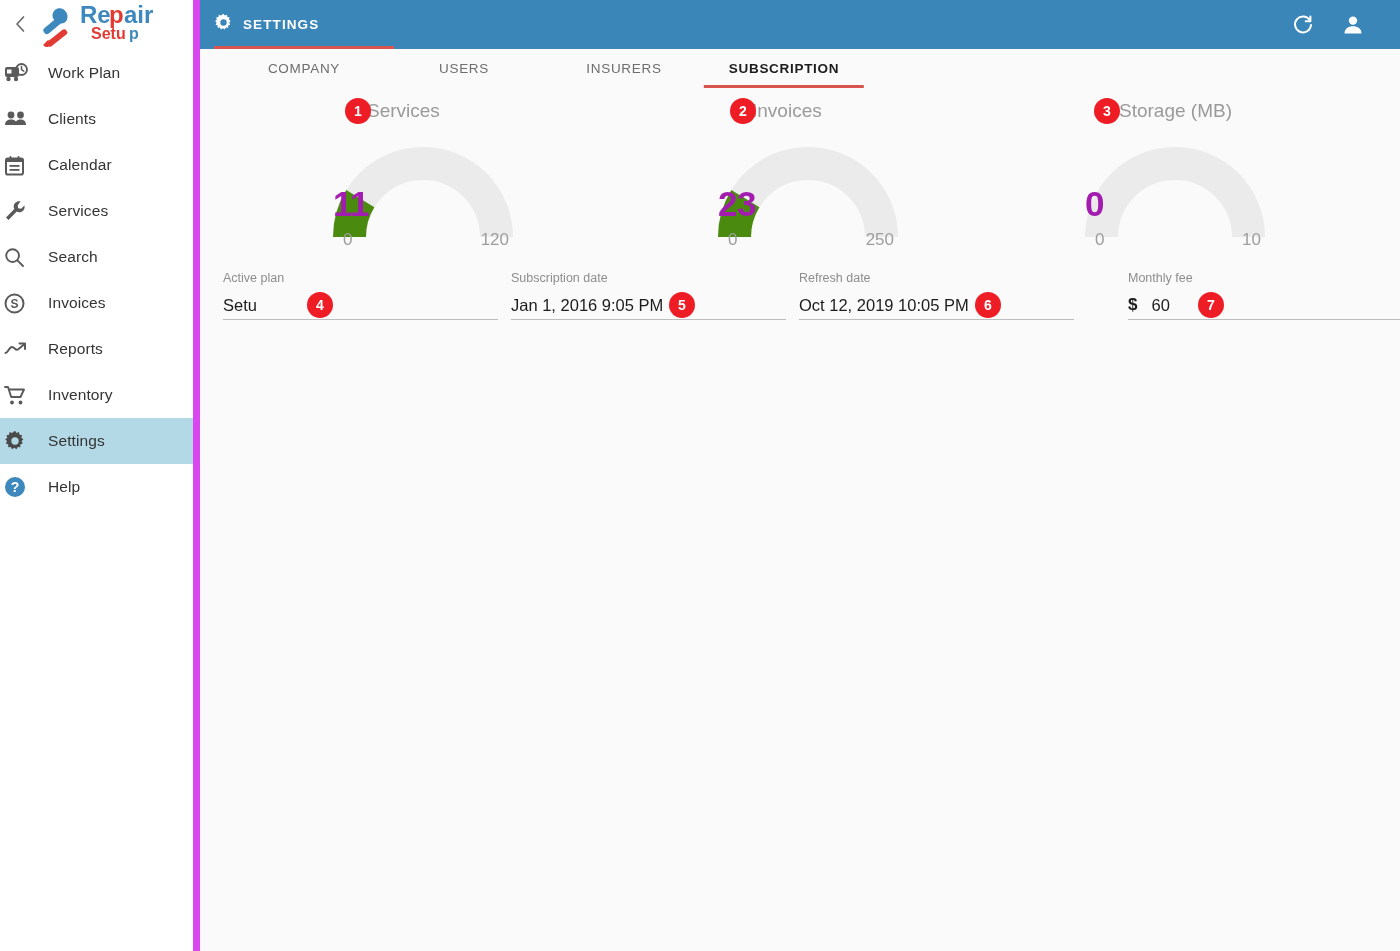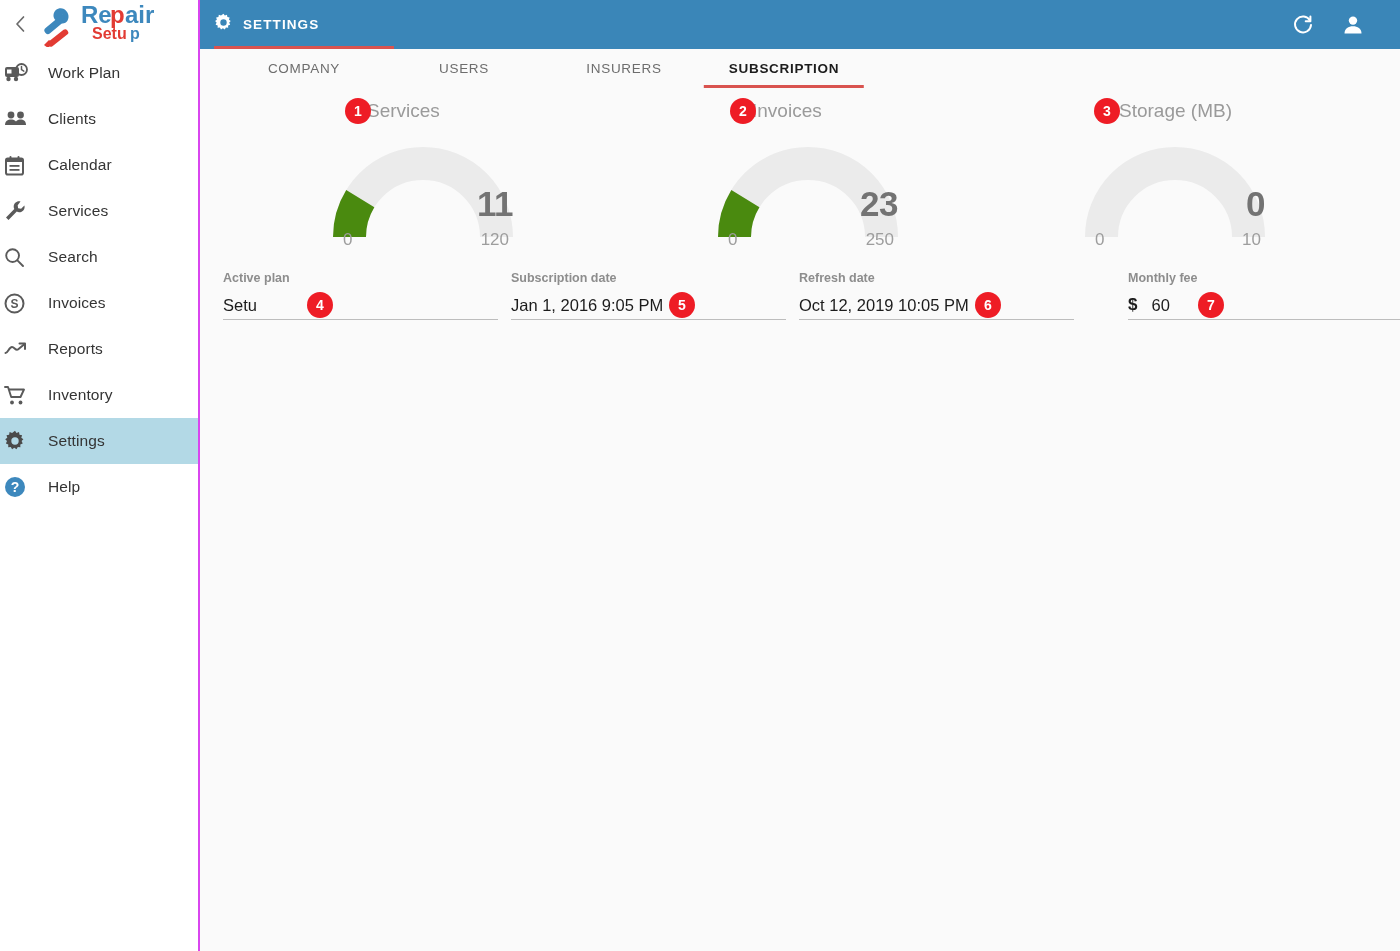--- a/index.html
+++ b/index.html
@@ -8,21 +8,21 @@
     font-family: "Liberation Sans", sans-serif;
     background: #ffffff;
     overflow: hidden;
   }
   #app { position: relative; width: 1400px; height: 951px; display: flex; }
 
   
   #sidebar {
     width: 200px; height: 951px;
     background: #ffffff;
-    border-right: 2px solid #d946ef;
+    border-right: 7px solid #d946ef;
     position: relative;
     flex: 0 0 200px;
   }
   .logo-row {
     height: 48px; display: flex; align-items: center;
     padding-left: 6px;
   }
   .collapse-btn {
     width: 28px; height: 40px;
     display: flex; align-items: center; justify-content: center;
@@ -100,35 +100,35 @@
     font-size: 19px; color: #9a9a9a; white-space: nowrap;
   }
   .badge {
     position: absolute; width: 26px; height: 26px; border-radius: 50%;
     background: #ee1c25; color: #fff; font-size: 14px; font-weight: bold;
     display: flex; align-items: center; justify-content: center;
     z-index: 5;
   }
   .gauge-svg-wrap { position: relative; margin-top: 16px; }
   .gauge-value {
-    position: absolute; left: 0; right: 0; text-align: right;
-    bottom: 22px; font-size: 35px; font-weight: bold; color: #737373;
+    position: absolute; left: 0; right: 0; text-align: left;
+    bottom: 22px; font-size: 35px; font-weight: bold; color: #a21caf;
     letter-spacing: -.5px;
   }
   .gauge-min, .gauge-max {
     position: absolute; bottom: -4px;
     font-size: 17px; color: #9d9d9d;
   }
   .gauge-min { left: 10px; }
   .gauge-max { right: 4px; }
 
   
   .fields { position: relative; height: 70px; }
   .field { position: absolute; top: 0; }
-  .field-label { font-size: 12.5px; color: #8d8d8d; font-weight: bold; }
+  .field-label { font-size: 12.5px; color: #8d8d8d; }
   .field-line { position: relative; margin-top: 6px; height: 28px; display: flex; align-items: center; }
   .field-value { font-size: 16.5px; color: #1c1c1c; white-space: nowrap; }
   .field-prefix { font-size: 17px; font-weight: bold; color: #1c1c1c; margin-right: 14px; }
   .field-underline { height: 1px; background: #bdbdbd; width: 100%; }
 </style>
 </head>
 <body>
 
 <div id="app">
 

